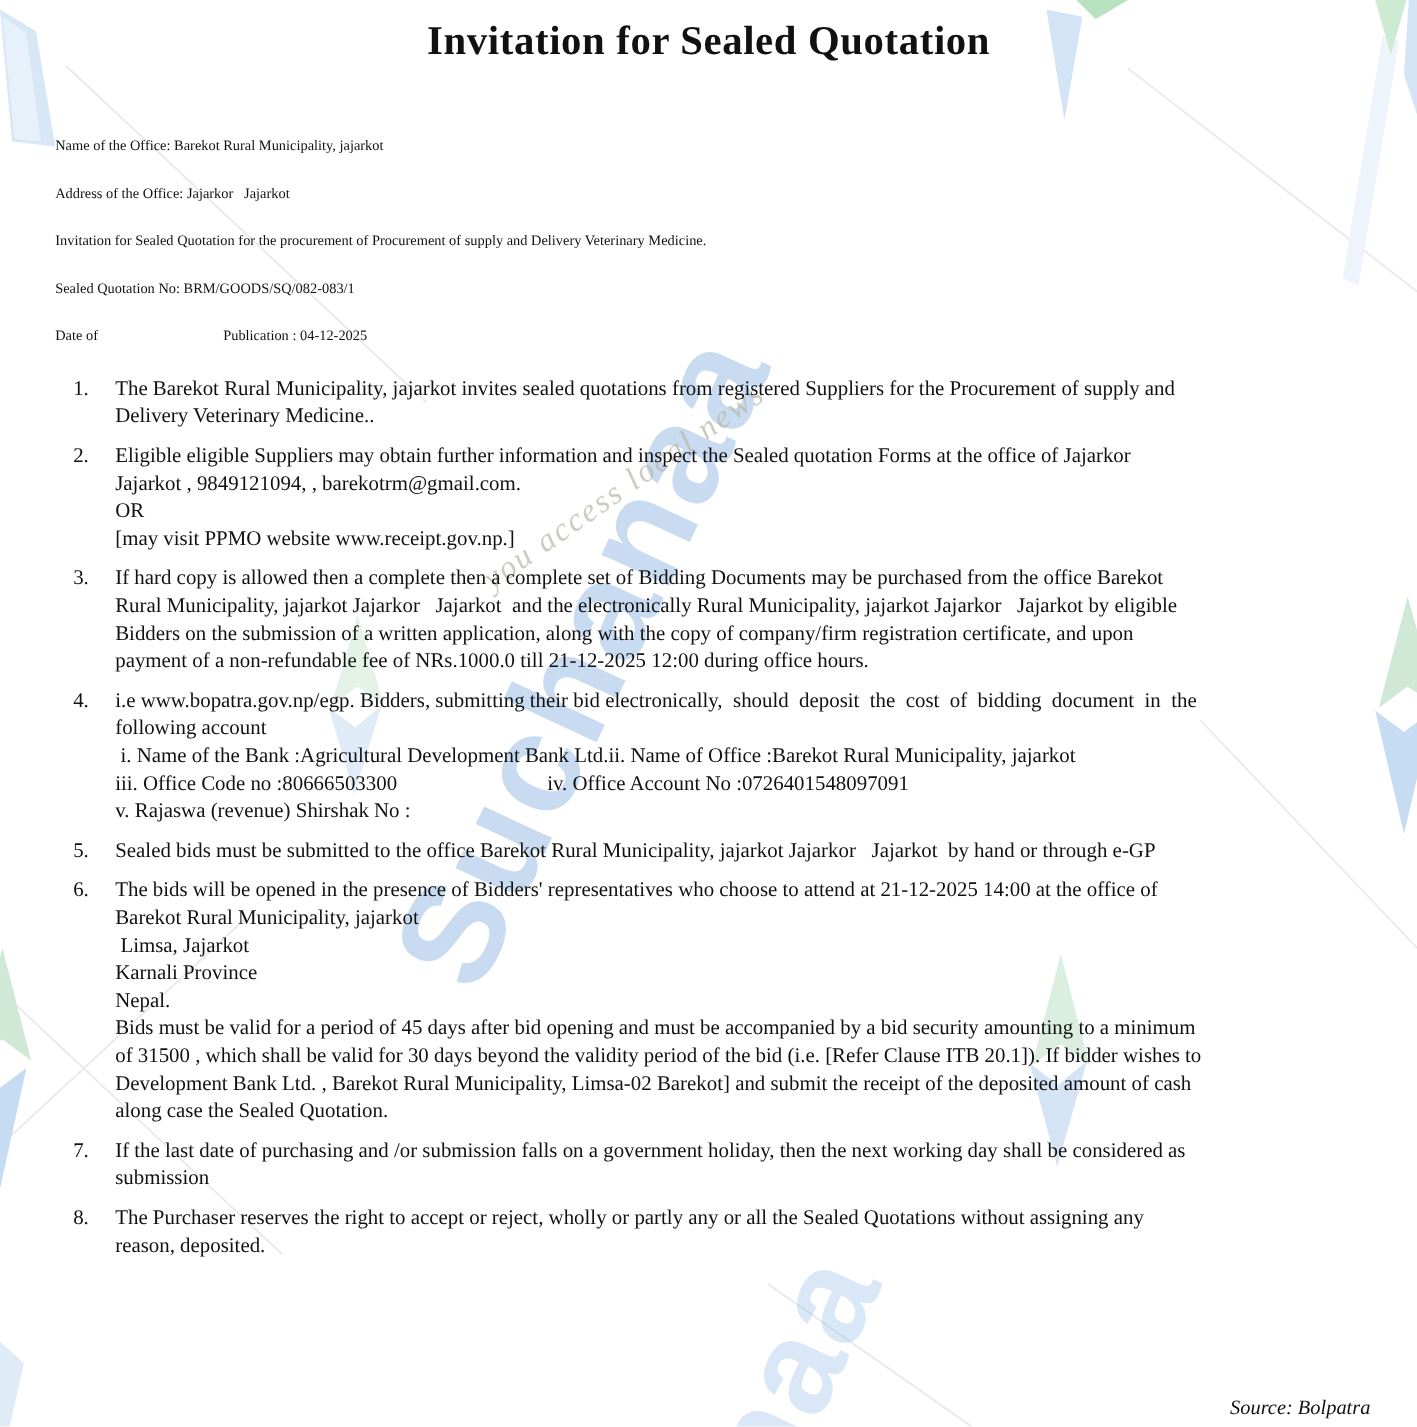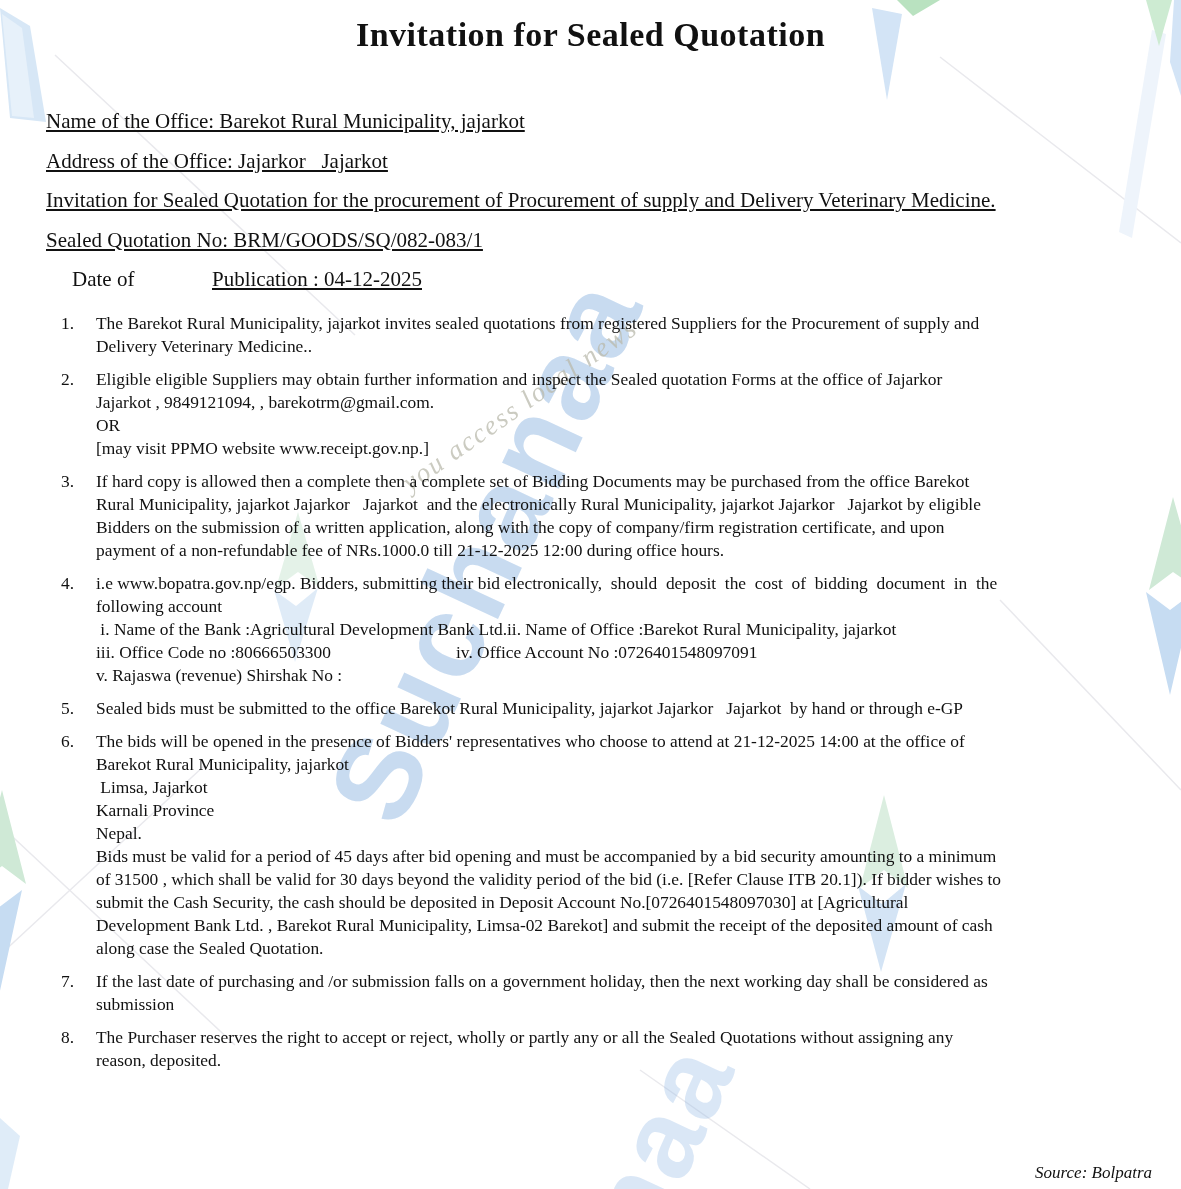--- a/index.html
+++ b/index.html
@@ -32,39 +32,39 @@
     color:rgba(150,185,230,0.35);
   }
   
   .content { position:relative; z-index:2; }
   .title {
     margin:16px 0 0 0; text-align:center;
     font-size:34px; font-weight:bold; letter-spacing:0.5px;
   }
   .meta { margin:56px 0 0 46px; }
   .meta p, .date-line {
-    font-size:21px; line-height:23px; margin:0 0 16.5px 0; white-space:pre-wrap;text-decoration:underline;
-  }
-  .date-line { margin-left:72px; }
+    font-size:12px; line-height:23px; margin:0 0 16.5px 0; white-space:pre-wrap;
+  }
+  .date-line { margin-left:46px; }
   .date-prefix { display:inline-block; width:140px; }
   .list { margin-top:21px; }
   .item { display:flex; margin:0 0 10px 0; }
   .item .num {
     flex:none; width:96px; box-sizing:border-box;
     padding-right:22px; text-align:right;
     font-size:17.4px; line-height:23px;
   }
   .item .body { width:1040px; }
   .ln {
     font-size:17.4px; line-height:23px; margin:0;
     white-space:pre-wrap; text-align:justify;
   }
   .ln.cols .col-a { display:inline-block; width:360px; }
   .source {
-    position:absolute; right:29px; bottom:6px; z-index:2;
+    position:absolute; right:39px; bottom:6px; z-index:2;
     font-style:italic; font-size:17px;
   }
 </style>
 </head>
 <body>
 
 <div class="page">
 
   <svg class="deco-svg" width="1181" height="1189" viewBox="0 0 1181 1189">
 
@@ -168,21 +168,20 @@
         <div class="item">
           <div class="num">6.</div>
           <div class="body">
             <p class="ln">The bids will be opened in the presence of Bidders' representatives who choose to attend at 21-12-2025 14:00 at the office of</p>
             <p class="ln">Barekot Rural Municipality, jajarkot</p>
             <p class="ln"> Limsa, Jajarkot</p>
             <p class="ln">Karnali Province</p>
             <p class="ln">Nepal.</p>
             <p class="ln">Bids must be valid for a period of 45 days after bid opening and must be accompanied by a bid security amounting to a minimum</p>
             <p class="ln">of 31500 , which shall be valid for 30 days beyond the validity period of the bid (i.e. [Refer Clause ITB 20.1]). If bidder wishes to</p>
-            <p class="ln">submit the Cash Security, the cash should be deposited in Deposit Account No.[0726401548097030] at [Agricultural</p>
             <p class="ln">Development Bank Ltd. , Barekot Rural Municipality, Limsa-02 Barekot] and submit the receipt of the deposited amount of cash</p>
             <p class="ln">along case the Sealed Quotation.</p>
           </div>
         </div>
         <div class="item">
           <div class="num">7.</div>
           <div class="body">
             <p class="ln">If the last date of purchasing and /or submission falls on a government holiday, then the next working day shall be considered as</p>
             <p class="ln">submission</p>
           </div>

